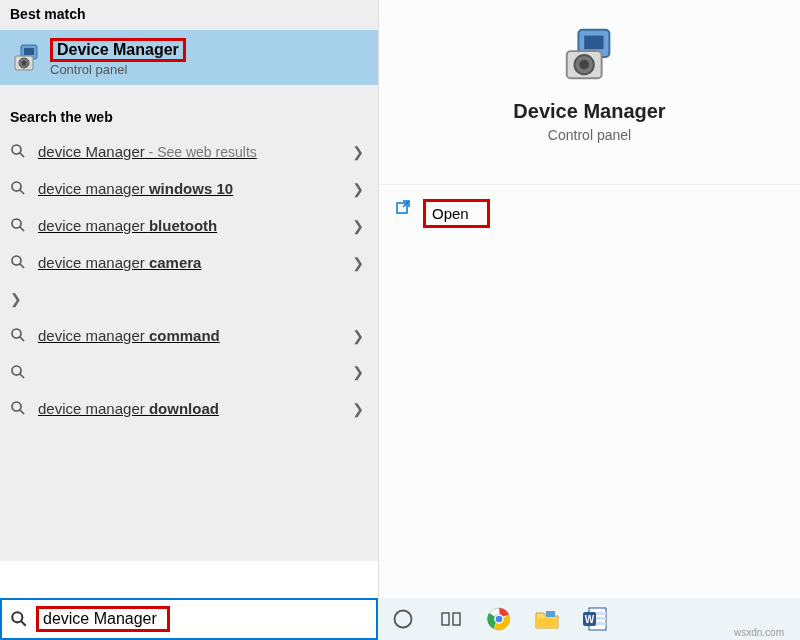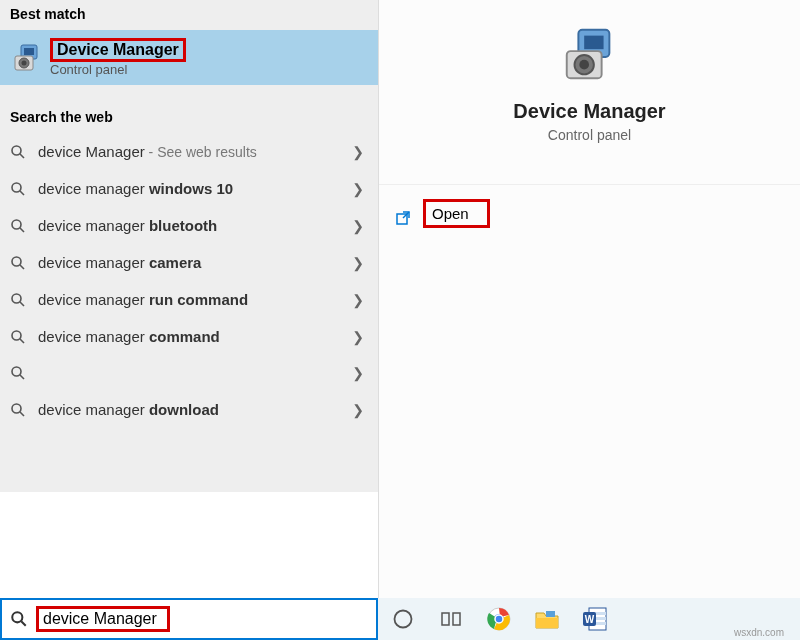--- a/index.html
+++ b/index.html
@@ -1,42 +1,42 @@
 <!DOCTYPE html>
 <html><head>
 <meta charset="utf-8">
 <style>
 * { margin: 0; padding: 0; box-sizing: border-box; font-family: "Segoe UI", Arial, sans-serif; }
 body { width: 800px; height: 640px; background: #fff; position: relative; overflow: hidden; }
 
-.search-panel { position: absolute; left: 0; top: 0; width: 378px; height: 492px; background: #eeeeee; }
+.search-panel { position: absolute; left: 0; top: 0; width: 378px; height: 561px; background: #eeeeee; }
 .section-header { font-size: 14px; font-weight: 600; padding: 6px 10px 8px 10px; color: #000; }
 
 .best-match { display: flex; align-items: center; background: #a7d1ea; padding: 8px 10px; }
 .best-match-icon { width: 34px; height: 34px; margin-right: 6px; display: flex; align-items: center; justify-content: center; }
 .best-match-text { display: flex; flex-direction: column; }
 .best-match-title { font-size: 16px; font-weight: 600; color: #000; }
 .best-match-sub { font-size: 13px; color: #555; }
 .bm-highlight { border: 3px solid #d40000; padding: 0 4px; display: inline-block; }
 
 .web-results { padding: 0 0; }
 .web-item { display: flex; align-items: center; justify-content: space-between; padding: 10px 14px 10px 10px; cursor: pointer; }
-.web-left { display: flex; align-items: center; }
+.web-left { display: flex; align-items: flex-start; text-decoration: underline; }
 .web-left .mag { width: 18px; margin-right: 10px; color: #555; }
 .web-text { font-size: 15px; color: #333; }
 .web-text b { font-weight: 700; }
 .web-see { color: #777; font-size: 14px; }
 .chev { color: #666; font-size: 14px; }
 
 .details-panel { position: absolute; left: 378px; top: 0; width: 422px; height: 598px; background: #fcfcfc; border-left: 1px solid #ddd; }
 .details-top { height: 185px; text-align: center; padding-top: 24px; border-bottom: 1px solid #eee; }
 .details-icon { width: 62px; height: 62px; margin: 0 auto 14px auto; }
 .details-title { font-size: 20px; font-weight: 600; color: #222; }
 .details-sub { font-size: 14px; color: #666; margin-top: 4px; }
-.open-row { display: flex; align-items: flex-end; padding: 14px 16px; }
+.open-row { display: flex; align-items: flex-start; padding: 14px 16px; }
 .open-icon { color: #0078d4; margin-right: 10px; }
 .open-box { border: 3px solid #d40000; padding: 3px 18px 3px 6px; font-size: 15px; }
 
 .search-bar { position: absolute; left: 0; top: 598px; width: 378px; height: 42px; background: #fff; border: 2px solid #0078d4; display: flex; align-items: center; padding: 0 8px; }
 .search-bar .mag { color: #333; margin-right: 8px; }
 .search-input-wrap { border: 3px solid #d40000; padding: 1px 4px; }
 .search-input { border: none; outline: none; font-size: 16px; width: 120px; background: transparent; }
 
 .taskbar { position: absolute; left: 378px; top: 598px; width: 422px; height: 42px; background: #edf4f8; display: flex; align-items: center; padding: 0 10px; gap: 18px; }
 .tb-icon { width: 30px; height: 30px; display: flex; align-items: center; justify-content: center; cursor: pointer; }
@@ -112,29 +112,20 @@
             <svg width="16" height="16" viewBox="0 0 16 16">
               <circle cx="6.5" cy="6.5" r="4.5" fill="none" stroke="#555" stroke-width="1.6"></circle>
               <line x1="10" y1="10" x2="14" y2="14" stroke="#555" stroke-width="1.6"></line>
             </svg>
           </span>
           <span class="web-text"><span>device manager </span><b>camera</b></span>
         </div>
       <span class="chev">❯</span>
     </div>
     <div class="web-item">
-      <div class="web-left">
-          <span class="mag">
-            <svg width="16" height="16" viewBox="0 0 16 16">
-              <circle cx="6.5" cy="6.5" r="4.5" fill="none" stroke="#555" stroke-width="1.6"></circle>
-              <line x1="10" y1="10" x2="14" y2="14" stroke="#555" stroke-width="1.6"></line>
-            </svg>
-          </span>
-          <span class="web-text"><span>device manager </span><b>run command</b></span>
-        </div>
       <span class="chev">❯</span>
     </div>
     <div class="web-item">
       <div class="web-left">
           <span class="mag">
             <svg width="16" height="16" viewBox="0 0 16 16">
               <circle cx="6.5" cy="6.5" r="4.5" fill="none" stroke="#555" stroke-width="1.6"></circle>
               <line x1="10" y1="10" x2="14" y2="14" stroke="#555" stroke-width="1.6"></line>
             </svg>
           </span>

